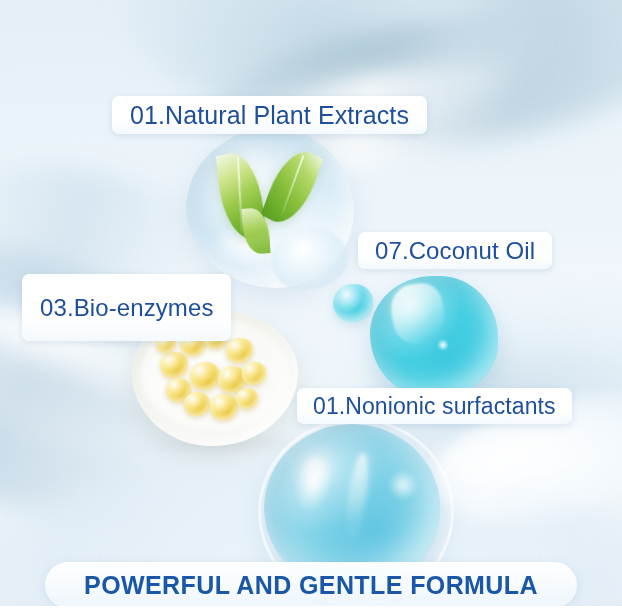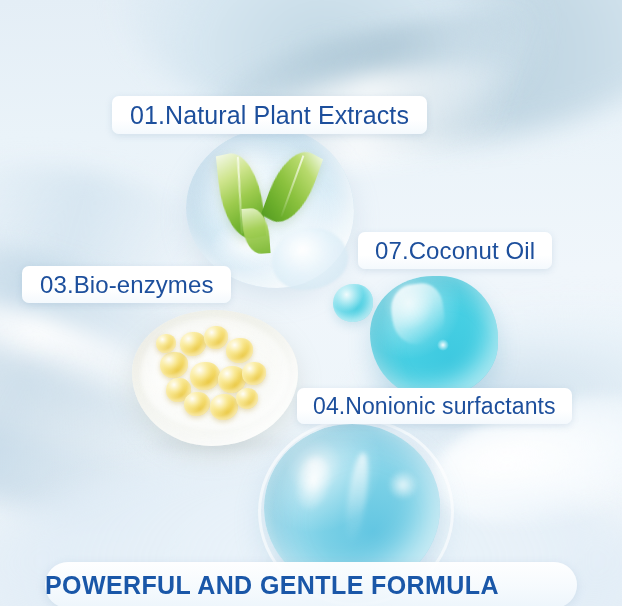--- a/index.html
+++ b/index.html
@@ -361,30 +361,31 @@
     white-space: nowrap;
     letter-spacing: .1px;
   }
   .label span {
     display: block;
     line-height: 1;
   }
 
   .label-01 { left: 112px; top: 96px;  height: 38px; padding: 0 18px; font-size: 25px; }
   .label-02 { left: 358px; top: 232px; height: 37px; padding: 0 17px; font-size: 24px; }
-  .label-03 { left: 22px;  top: 266px; height: 37px; padding: 0 18px; font-size: 24px; }
+  .label-03 { left: 22px;  top: 274px; height: 37px; padding: 15px 18px; font-size: 24px; }
   .label-04 { left: 297px; top: 388px; height: 36px; padding: 0 16px; font-size: 23px; }
 
   
   .banner {
     position: absolute;
     left: 45px; top: 562px;
     width: 532px; height: 46px;
     display: flex;
     align-items: center;
+    justify-content: center;
     border-radius: 24px;
     background: linear-gradient(180deg, rgba(255,255,255,.96) 0%, rgba(247,251,254,.94) 55%, rgba(238,246,252,.92) 100%);
     box-shadow: 0 2px 10px rgba(130,165,195,.2);
   }
   .banner-text {
     font-size: 25px;
     font-weight: bold;
     color: #1a57a8;
     letter-spacing: .4px;
   }
@@ -448,20 +449,20 @@
   <div class="label label-01">
     <span>01.Natural Plant Extracts</span>
   </div>
   <div class="label label-02">
     <span>07.Coconut Oil</span>
   </div>
   <div class="label label-03">
     <span>03.Bio-enzymes</span>
   </div>
   <div class="label label-04">
-    <span>04.Nonionic surfactants</span>
+    <span>01.Nonionic surfactants</span>
   </div>
 
   <div class="banner">
     <span class="banner-text">POWERFUL AND GENTLE FORMULA</span>
   </div>
 
 </div>
 
 </body></html>

